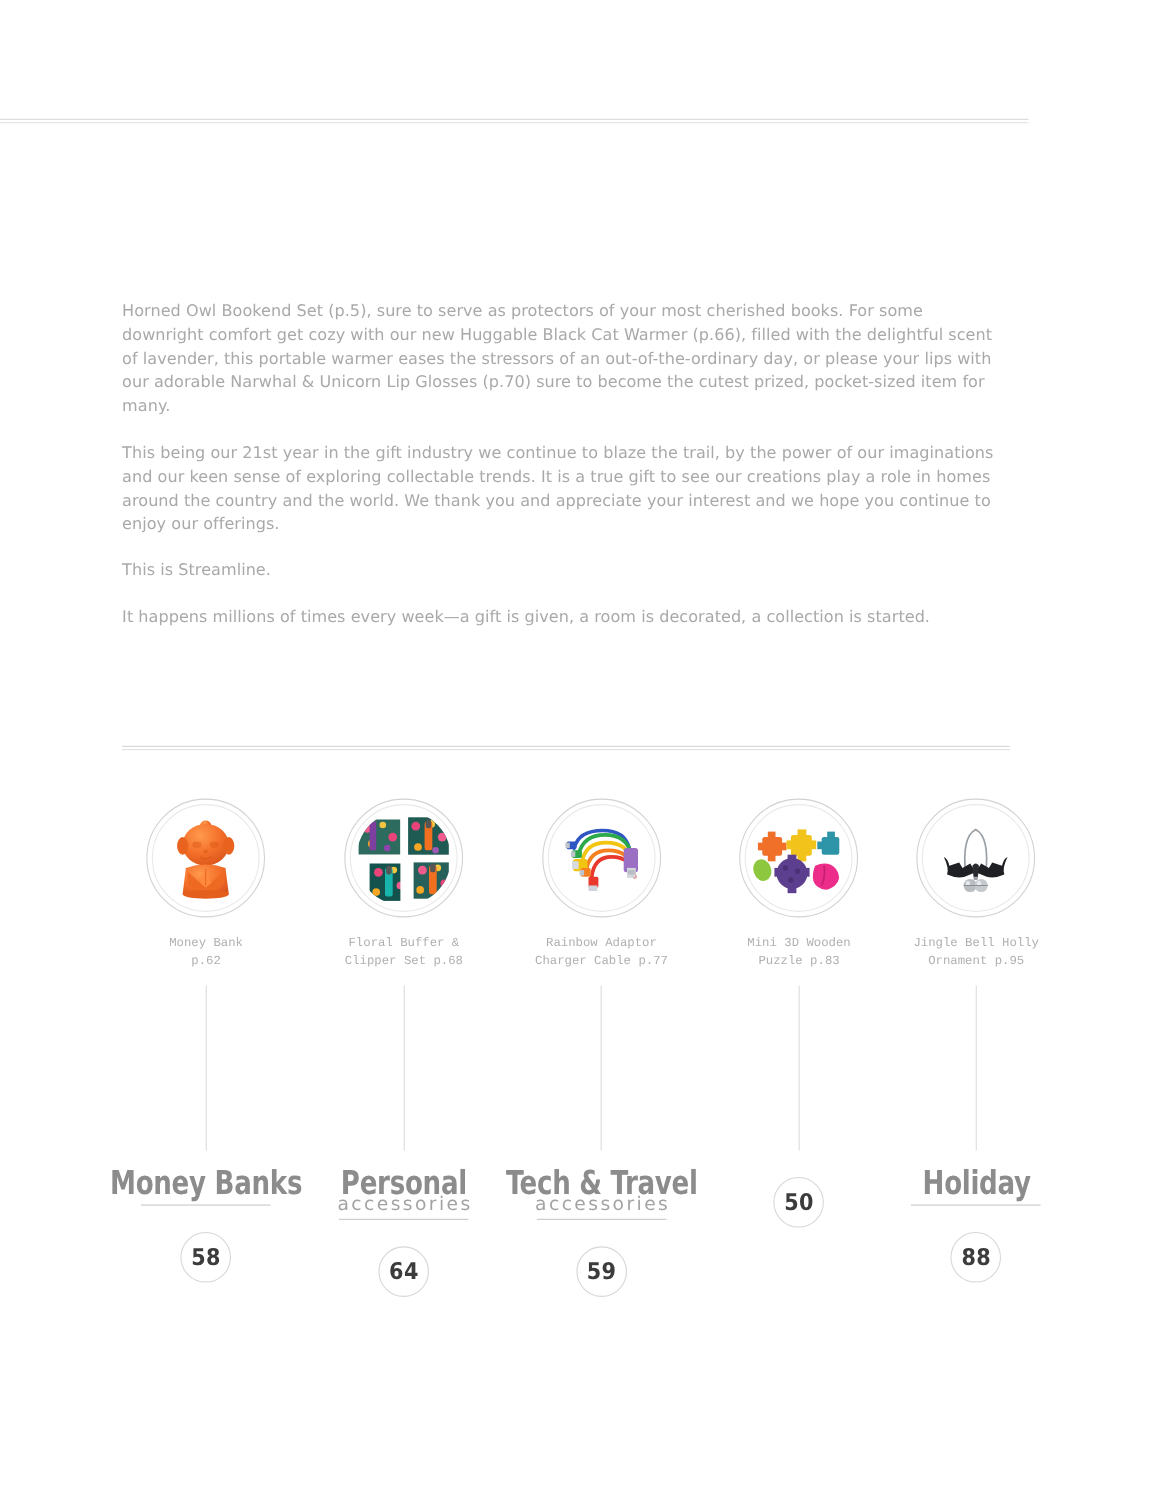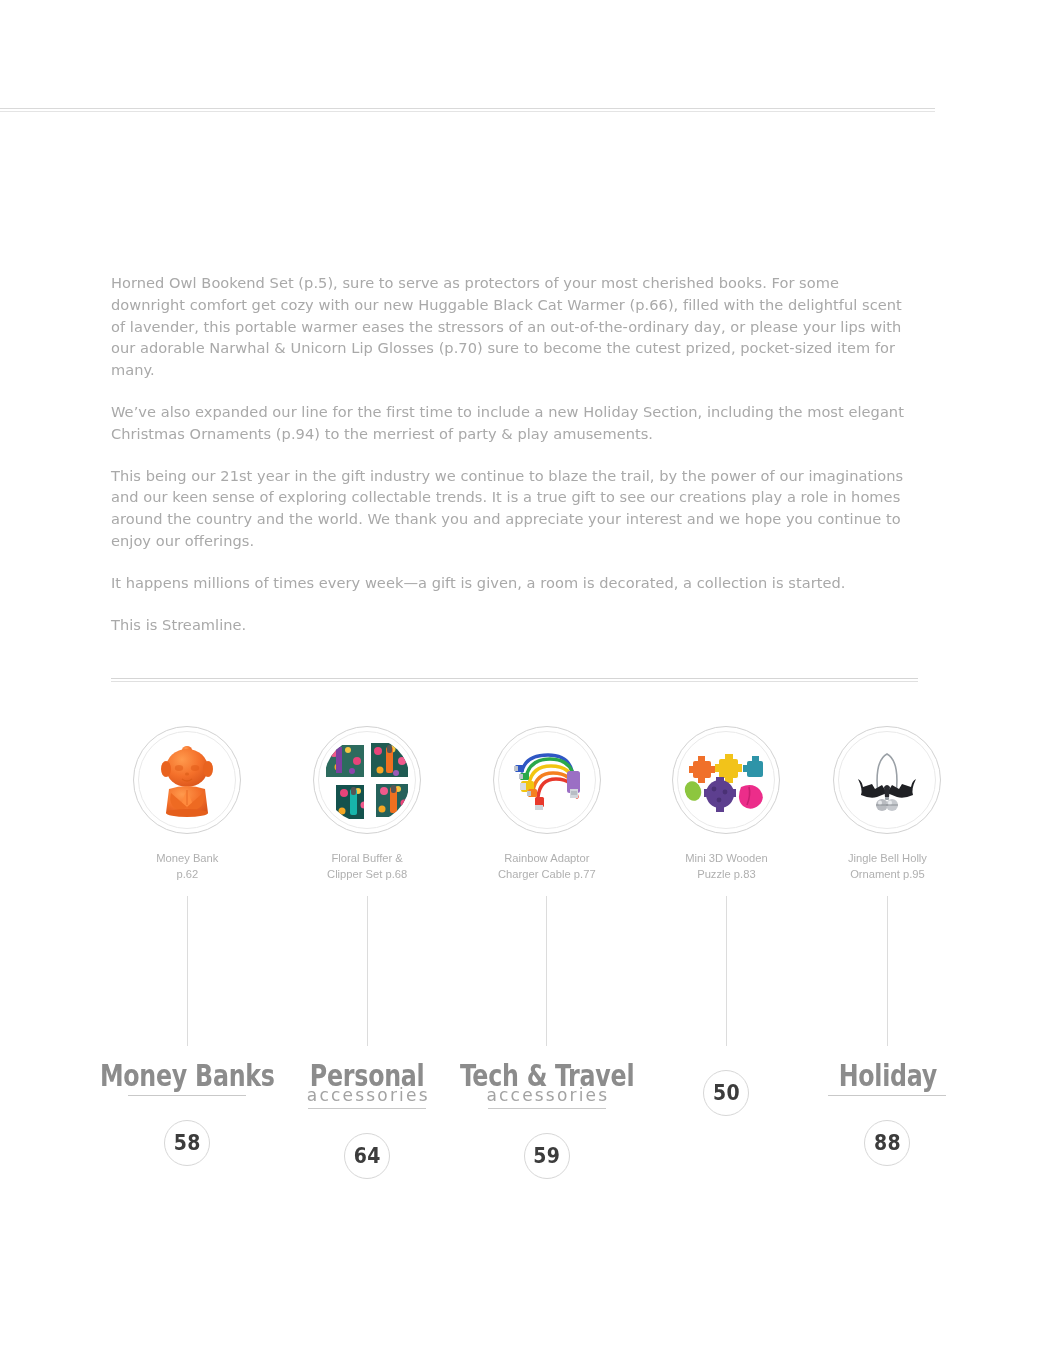--- a/index.html
+++ b/index.html
@@ -103,21 +103,21 @@
     border-radius: 50%;
     overflow: hidden;
     display: flex;
     align-items: center;
     justify-content: center;
   }
   .thumb-art svg { display: block; }
 
   .caption {
     margin-top: 16px;
-    font-family: Liberation Sans, sans-serif;
+    font-family: Liberation Mono, monospace;
     font-size: 11.2px;
     line-height: 16px;
     color: #b0b0b0;
     text-align: center;
     white-space: pre-line;
   }
 
   .connector {
     width: 1px;
     height: 150px;
@@ -181,24 +181,23 @@
 </style>
 </head>
 <body>
 
 <div class="page">
 
   <div class="rule-top"></div>
 
   <div class="copy">
     <p>Horned Owl Bookend Set (p.5), sure to serve as protectors of your most cherished books. For some downright comfort get cozy with our new Huggable Black Cat Warmer (p.66), filled with the delightful scent of lavender, this portable warmer eases the stressors of an out-of-the-ordinary day, or please your lips with our adorable Narwhal &amp; Unicorn Lip Glosses (p.70) sure to become the cutest prized, pocket-sized item for many.</p>
-    <p>We’ve also expanded our line for the first time to include a new Holiday Section, including the most elegant Christmas Ornaments (p.94) to the merriest of party &amp; play amusements.</p>
     <p>This being our 21st year in the gift industry we continue to blaze the trail, by the power of our imaginations and our keen sense of exploring collectable trends. It is a true gift to see our creations play a role in homes around the country and the world. We thank you and appreciate your interest and we hope you continue to enjoy our offerings.</p>
+    <p>This is Streamline.</p>
     <p>It happens millions of times every week—a gift is given, a room is decorated, a collection is started.</p>
-    <p>This is Streamline.</p>
   </div>
 
   <div class="rule-mid"></div>
 
   <div class="columns">
 
     <div class="col">
       <div class="thumb">
         <div class="thumb-art">
           <svg width="86" height="86" viewBox="0 0 86 86">

